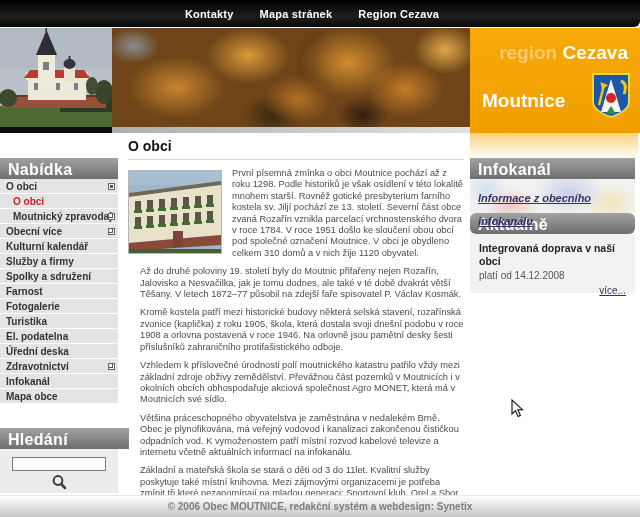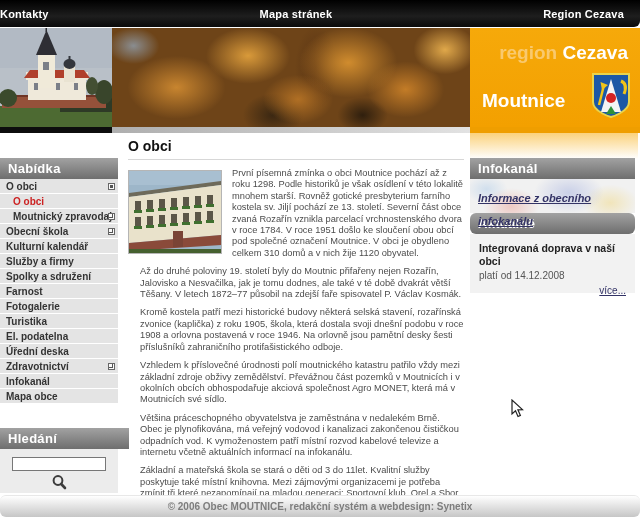--- a/index.html
+++ b/index.html
@@ -3,21 +3,21 @@
 <meta charset="utf-8">
 <style>
   * { margin:0; padding:0; box-sizing:border-box; }
   html,body { background:#fff; }
   body { font-family:"Liberation Sans", sans-serif; }
   #page { position:relative; width:640px; height:517px; background:#fff; overflow:hidden; }
 
   
   .topbar { position:absolute; left:0; top:0; width:640px; height:27px;
     background:linear-gradient(#000 0%,#1e1e1e 60%,#0a0a0a 100%);
-    display:flex; align-items:center; justify-content:space-between; gap:16px; padding-right:16px;
+    display:flex; align-items:center; justify-content:center; gap:26px; padding-right:16px;
     border-radius:0 0 6px 0; }
   .topbar a { color:#fff; font-size:11px; font-weight:bold; text-decoration:none; letter-spacing:.2px; cursor:pointer; }
 
   
   .banner { position:absolute; left:0; top:27px; width:640px; height:100px; }
   .banner .church { position:absolute; left:0; top:1px; width:112px; height:99px; }
   .banner .leaves { position:absolute; left:112px; top:1px; width:358px; height:99px;
     background-color:#6e4418;
     background-image:
       radial-gradient(40px 28px at 6% 18%, #8a8d90 0%, rgba(138,141,144,0) 65%),
@@ -42,21 +42,21 @@
   
   .div-black { position:absolute; left:0; top:127px; width:112px; height:6px; background:#0d0d0d; }
   .div-gray  { position:absolute; left:112px; top:127px; width:358px; height:6px;
     background:linear-gradient(to right,#aeaeae,#e2e2e2); }
   .div-orange{ position:absolute; left:470px; top:127px; width:170px; height:6px; background:#ef9e00; }
   .right-fade{ position:absolute; left:470px; top:133px; width:168px; height:26px;
     background:linear-gradient(#fbd27c,#fff); }
 
   
   .panel-head { height:21px; background:linear-gradient(#a2a2a2,#6e6e6e);
-    color:#fff; font-size:13px; font-weight:bold; padding:3px 0 0 8px; letter-spacing:.3px; }
+    color:#fff; font-size:16px; font-weight:bold; padding:3px 0 0 8px; letter-spacing:.3px; }
 
   
   .nabidka-head { position:absolute; left:0; top:158px; width:118px; }
   .menu { position:absolute; left:0; top:179px; width:118px; }
   .menu .row { position:relative; height:15px; background:#e4e4e4; border-bottom:1px solid #fff;
     font-size:10px; font-weight:bold; color:#333; padding:2px 3px 0 6px; cursor:pointer; white-space:nowrap; }
   .menu .row.sub { padding-left:13px; }
   .menu .row.active { color:#cc2222; }
   .mi-box { position:absolute; right:3px; top:4px; width:7px; height:7px; border:1px solid #666; background:#fafafa; }
   .mi-box.dot::after { content:''; position:absolute; left:1px; top:1px; width:3px; height:3px; background:#555; }
@@ -92,21 +92,21 @@
   .akt-head { position:relative; z-index:2;border-radius:6px; }
   .akt-box { background:#f2f2f2; padding:8px 9px 6px 9px; height:59px; }
   .akt-title { font-size:10.5px; font-weight:bold; color:#222; line-height:13px; }
   .akt-date { font-size:10px; color:#555; margin-top:2px; }
   .akt-more { display:block; text-align:right; font-size:10px; color:#333366;
     text-decoration:underline; margin-top:4px; cursor:pointer; }
 
   
   .footer { position:absolute; left:0; top:495px; width:640px; height:22px;
     background:linear-gradient(#ffffff,#c6c6c6); border-top:1px solid #e8e8e8;
-    text-align:center; font-size:10px; font-weight:bold; color:#7d7d7d; padding-top:5px;border-radius:6px; }
+    text-align:center; font-size:10px; font-weight:bold; color:#7d7d7d; padding-top:5px; }
 
   .cursor { position:absolute; left:511px; top:399px; z-index:50; }
 </style>
 </head>
 <body>
 
 <div id="page">
 
   <div class="topbar">
     <a>Kontakty</a>
@@ -175,21 +175,21 @@
       <span class="mi-box dot"></span>
     </div>
     <div class="row sub active">
       <span>O obci</span>
     </div>
     <div class="row sub">
       <span>Moutnický zpravodaj</span>
       <span class="mi-box arr"></span>
     </div>
     <div class="row">
-      <span>Obecní škola</span>
+      <span>Obecní více</span>
       <span class="mi-box arr"></span>
     </div>
     <div class="row">
       <span>Kulturní kalendář</span>
     </div>
     <div class="row">
       <span>Služby a firmy</span>
     </div>
     <div class="row">
       <span>Spolky a sdružení</span>

